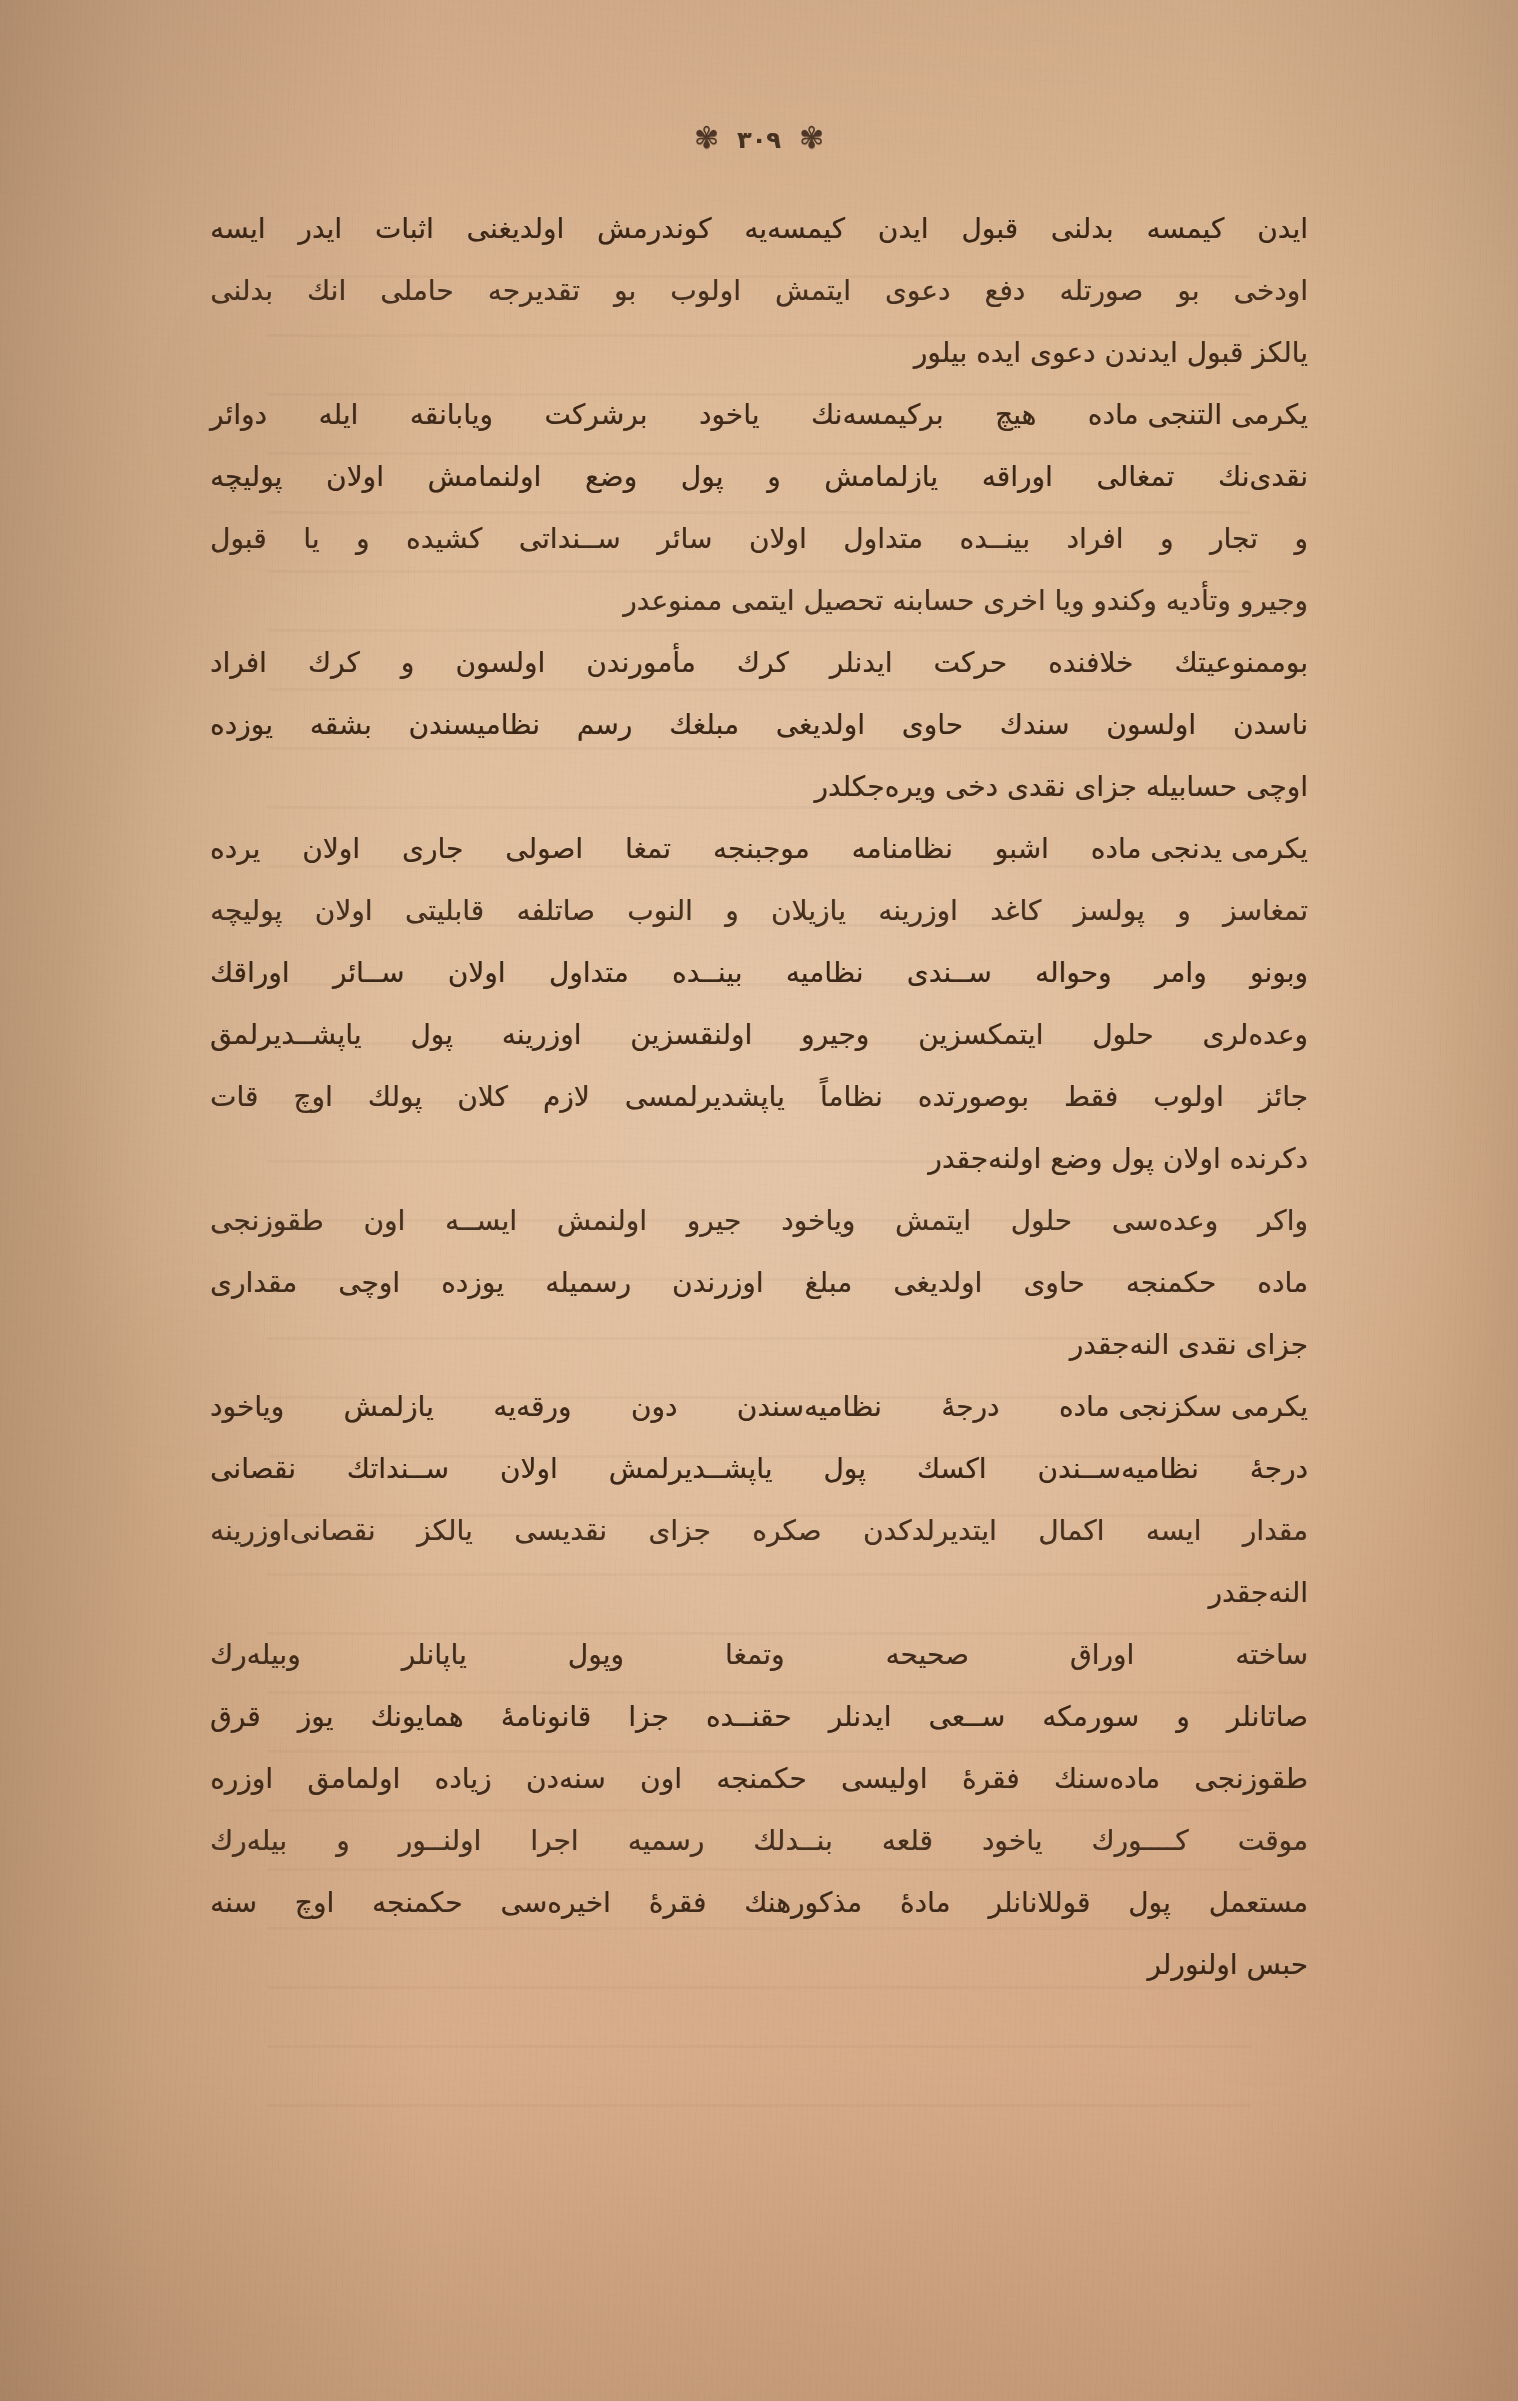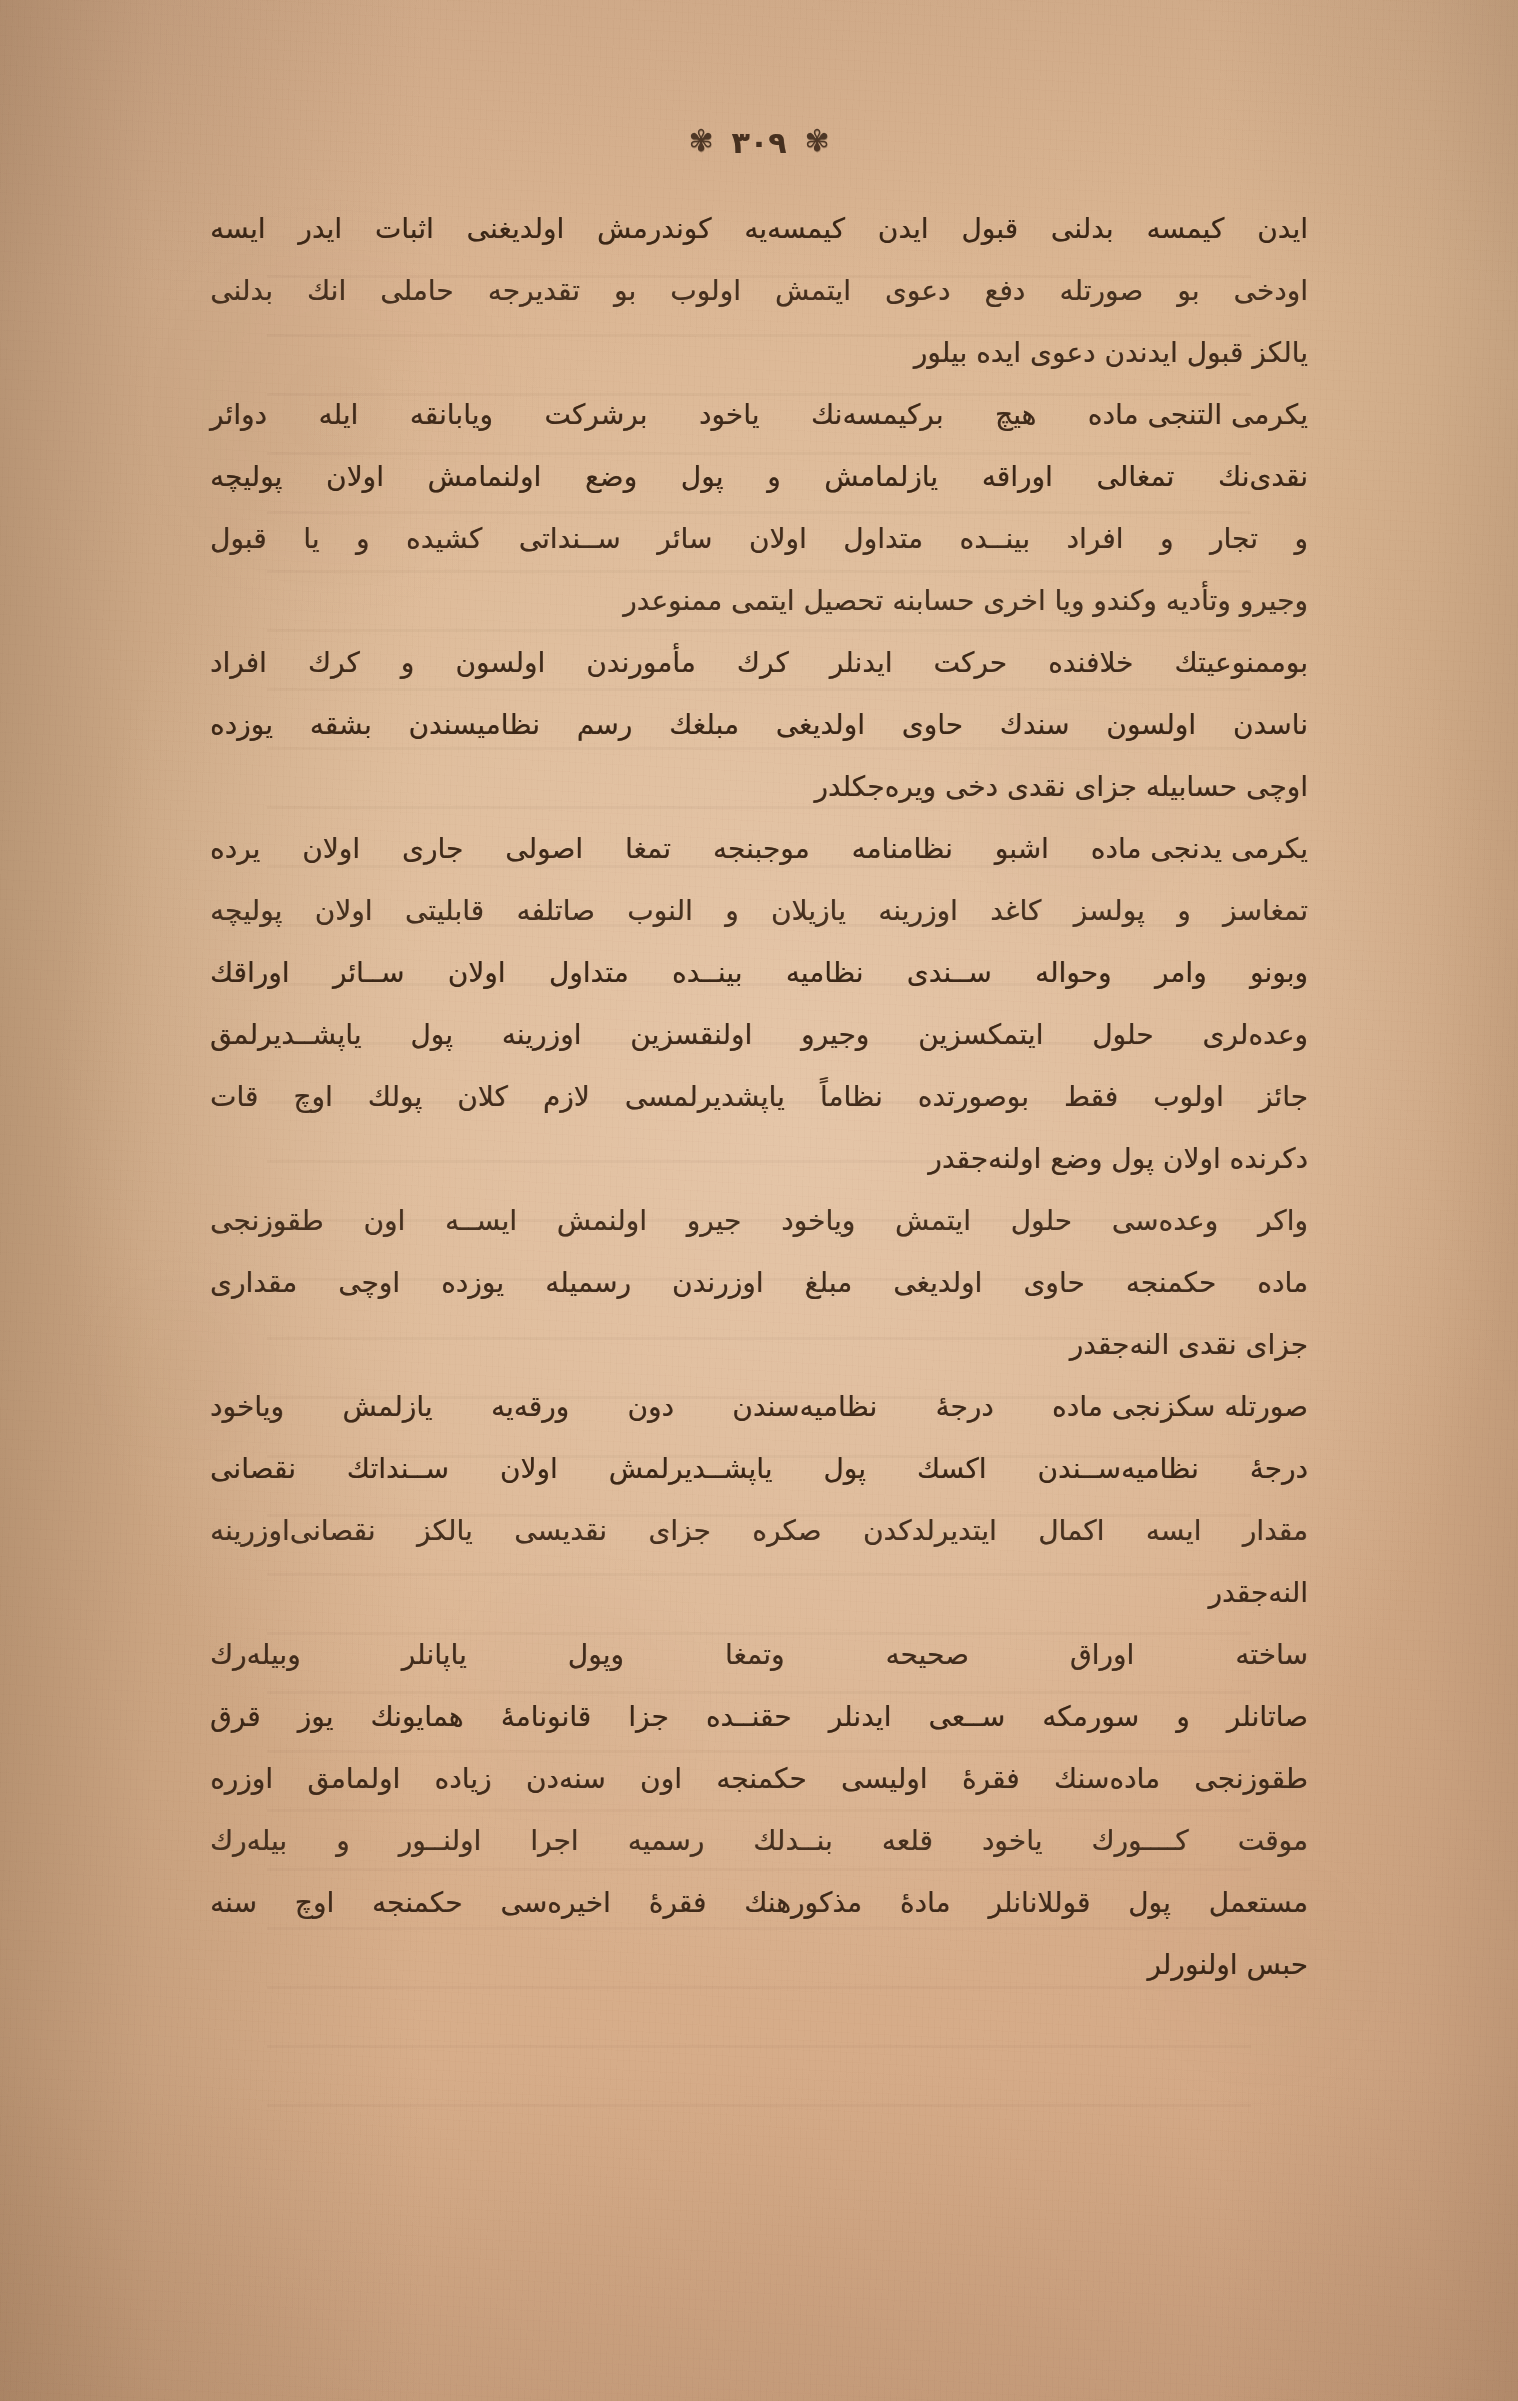--- a/index.html
+++ b/index.html
@@ -84,21 +84,21 @@
     font-family: "DejaVu Sans", "Liberation Sans", sans-serif;
   }
   .folio-orn {
     font-size: 30px;
     line-height: 1;
     color: #4e3726;
     transform: translateY(-1.8px);
     text-shadow: 0.4px 0.4px 0 rgba(60,40,24,0.35);
   }
   .folio-num {
-    font-size: 30px;
+    font-size: 24px;
     letter-spacing: 1.8px;
     color: #46301f;
     font-weight: 600;
     text-shadow: 0.4px 0.4px 0 rgba(60,40,24,0.30);
   }
 
   
   .text-block {
     position: absolute;
     top: 198px;
@@ -327,21 +327,21 @@
           <span>اولديغى</span>
           <span>مبلغ</span>
           <span>اوزرندن</span>
           <span>رسميله</span>
           <span>يوزده</span>
           <span>اوچى</span>
           <span>مقدارى</span>
         </div>
         <div class="line center"><span>جزاى نقدى النه‌جقدر</span></div>
         <div class="line stretch">
-          <span class="rubric">صورتله سكزنجى ماده</span>
+          <span class="rubric">يكرمى سكزنجى ماده</span>
           <span>درجهٔ</span>
           <span>نظاميه‌سندن</span>
           <span>دون</span>
           <span>ورقه‌يه</span>
           <span>يازلمش</span>
           <span>وياخود</span>
         </div>
         <div class="line stretch">
           <span>درجهٔ</span>
           <span>نظاميه‌ســندن</span>

